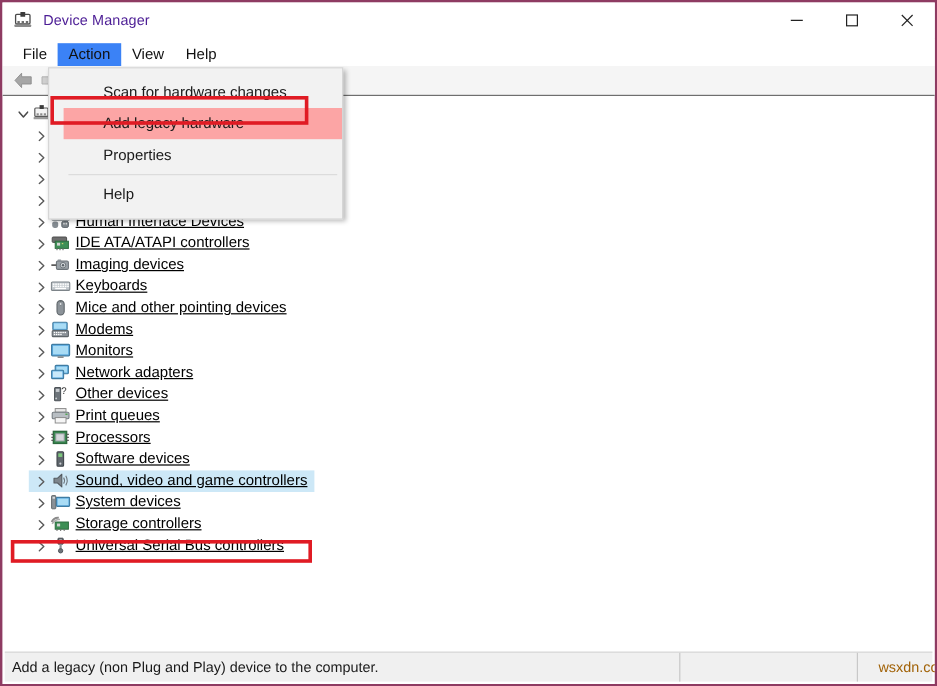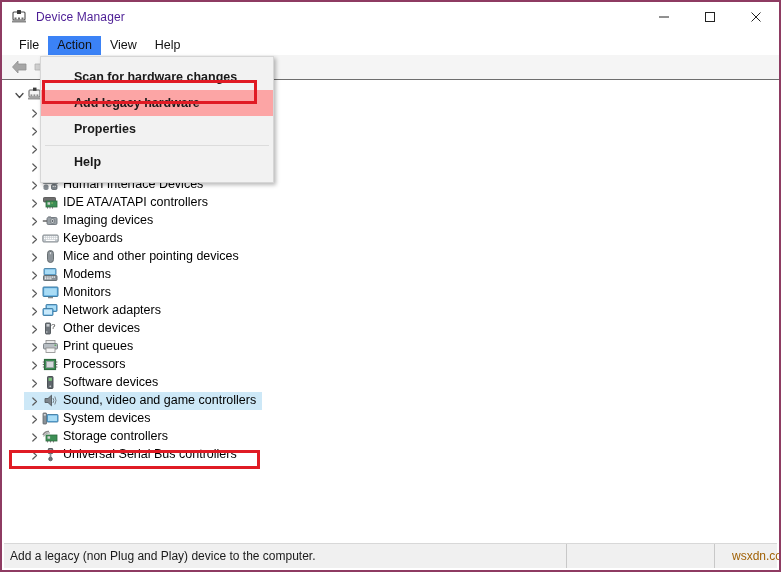--- a/index.html
+++ b/index.html
@@ -134,20 +134,21 @@
   .row .twisty svg { display: block; }
   .row .ticon {
     width: 17px; height: 16px;
     flex: none;
     margin-right: 4px;
     position: relative;
   }
   .row .tlabel {
     line-height: 1;
     padding-bottom: 1px;
+    text-decoration: underline;
   }
   .row.root { padding-left: 7px; }
   .row.child { padding-left: 22px; }
 
   .row.selected .selbg {
     position: absolute;
     left: 20px;
     top: 0;
     height: 18px;
     right: auto;
@@ -171,22 +172,21 @@
   
   .dropdown {
     position: absolute;
     left: 38px;
     top: 54px;
     width: 232px;
     background: #f2f2f2;
     border: 1px solid #d6d6d6;
     box-shadow: 2px 2px 4px rgba(0,0,0,0.28);
     z-index: 50;
-    padding: 2px 0 2px 0;
-    font-weight: bold;
+    padding: 2px 0 2px 12px;
   }
   .dd-item {
     height: 26px;
     display: flex;
     align-items: center;
     padding-left: 33px;
     font-size: 12.5px;
     color: #1a1a1a;
     box-sizing: border-box;
   }

